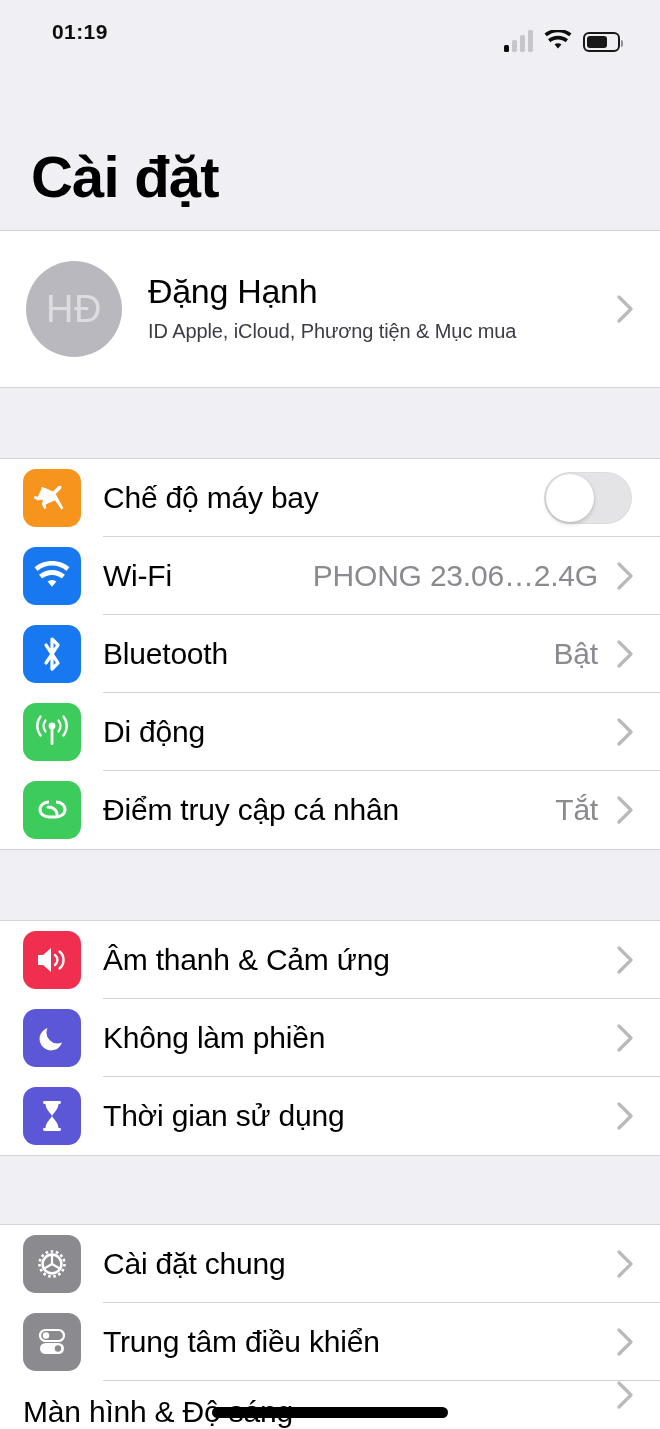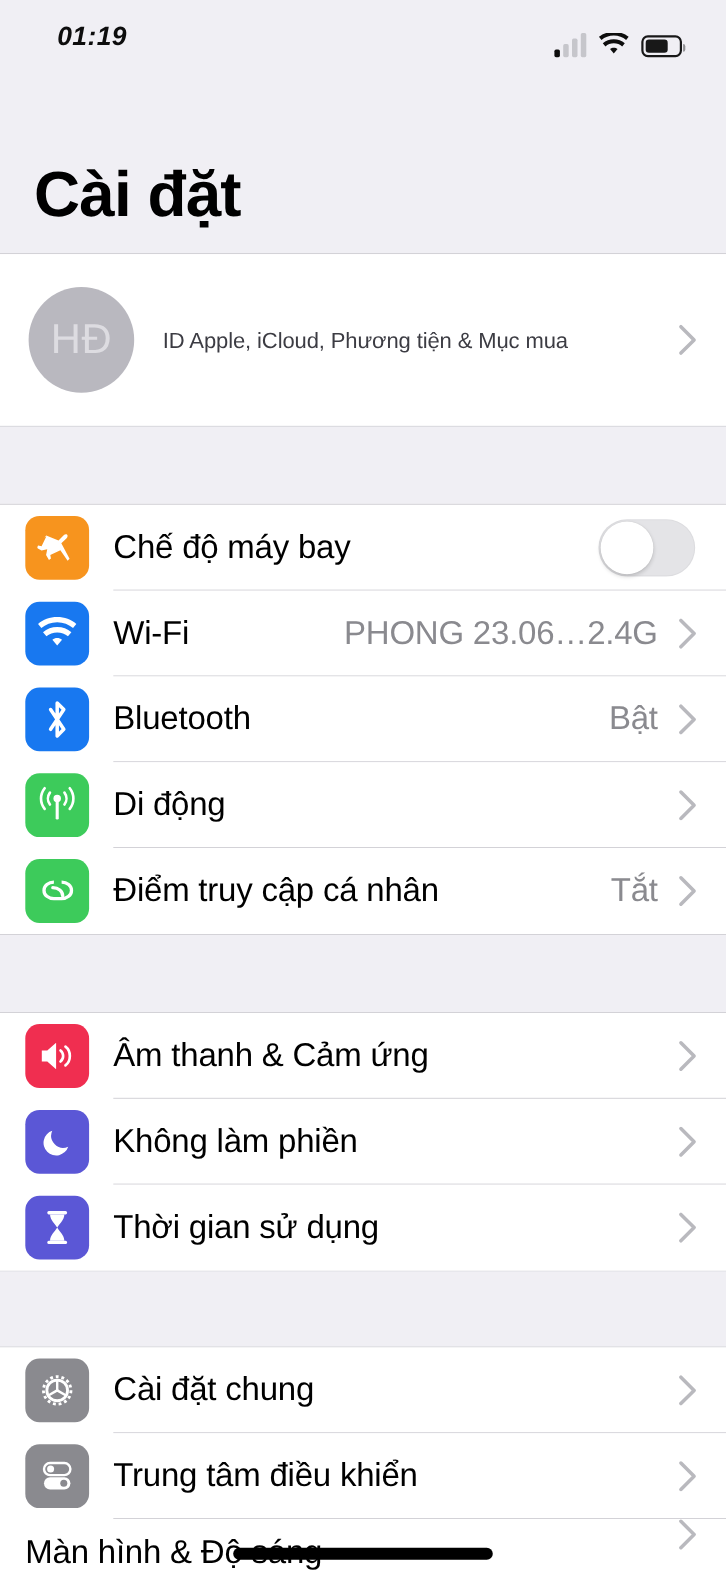--- a/index.html
+++ b/index.html
@@ -22,25 +22,24 @@
   
   .status-bar {
     position: relative;
     height: 78px;
     background: #f0eff4;
   }
   .status-time {
     position: absolute;
     left: 52px;
     top: 20px;
-    font-size: 24px;
+    font-size: 21px;
     font-weight: 600;
     color: #0d0d0d;
     letter-spacing: 0.4px;
-    font-style: italic;
   }
   .status-icons {
     position: absolute;
     right: 40px;
     top: 24px;
     display: flex;
     align-items: flex-end;
     gap: 11px;
     height: 28px;
   }
@@ -287,20 +286,21 @@
   <div class="large-title-area">
     <div class="large-title">Cài đặt</div>
   </div>
 
   <div class="scroll">
 
     <div class="group">
       <div class="account-row">
         <div class="avatar">HĐ</div>
         <div class="acct-text">
+          <div class="acct-name">Đặng Hạnh</div>
           <div class="acct-sub">ID Apple, iCloud, Phương tiện &amp; Mục mua</div>
         </div>
         <div class="chev">
           <svg width="17" height="28" viewBox="0 0 17 28">
               <path d="M2 2l12 12L2 26" fill="none" stroke="#b9b9be" stroke-width="3.2" stroke-linecap="round" stroke-linejoin="round"></path>
             </svg>
         </div>
       </div>
     </div>
 

